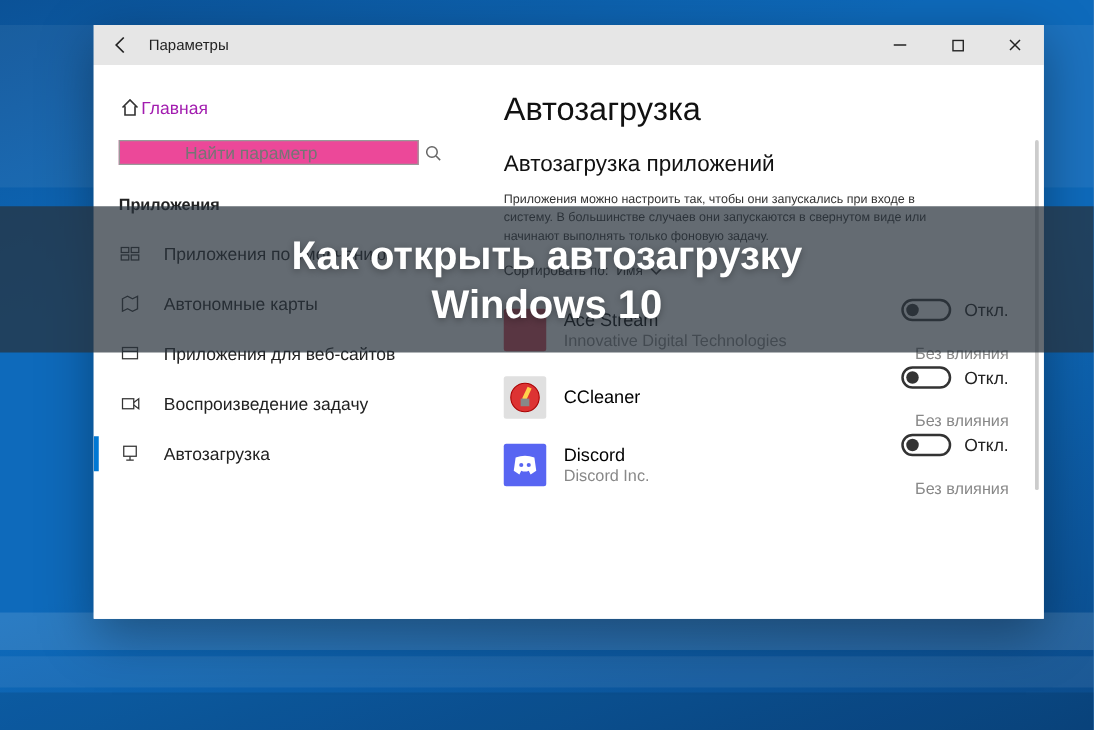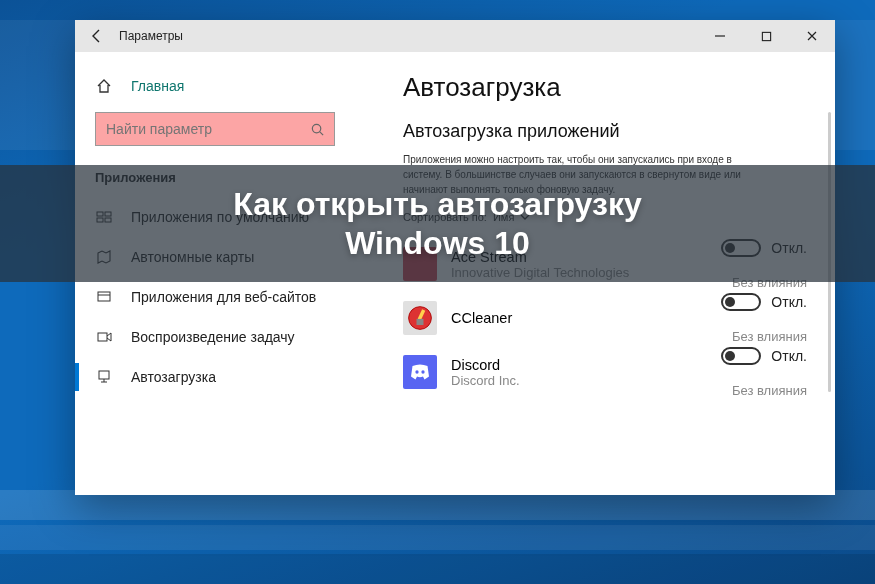--- a/index.html
+++ b/index.html
@@ -58,34 +58,34 @@
     background:#fff;
   }
   .sidebar {
     width: 300px;
     padding-top: 18px;
     background:#fff;
   }
   .home-row {
     display:flex; align-items:center;
     padding: 8px 20px 8px 20px;
-    gap: 18px;
     font-size: 14px;
-    color:#0f766e;
+    color:#a21caf;
   }
   .home-row .icon { width:18px; display:flex; justify-content:center; color:#333; }
   .search-wrap { padding: 10px 20px 18px 20px; }
   .search {
     width: 240px;
-    height: 34px;
+    height: 20px;
     border: 1px solid #999;
-    background: #fca5a5;
+    background: #ec4899;
     display:flex; align-items:center;
     font-size: 14px;
     color:#777;
+    padding-left:42px;
   }
   .search input {
     flex:1; border:none; outline:none; background:transparent;
     font-size:14px; padding:0 10px; color:#333;
   }
   .search .s-icon { width:34px; display:flex; align-items:center; justify-content:center; color:#666; }
 
   .section-label {
     padding: 6px 20px 12px 20px;
     font-size: 13px;

